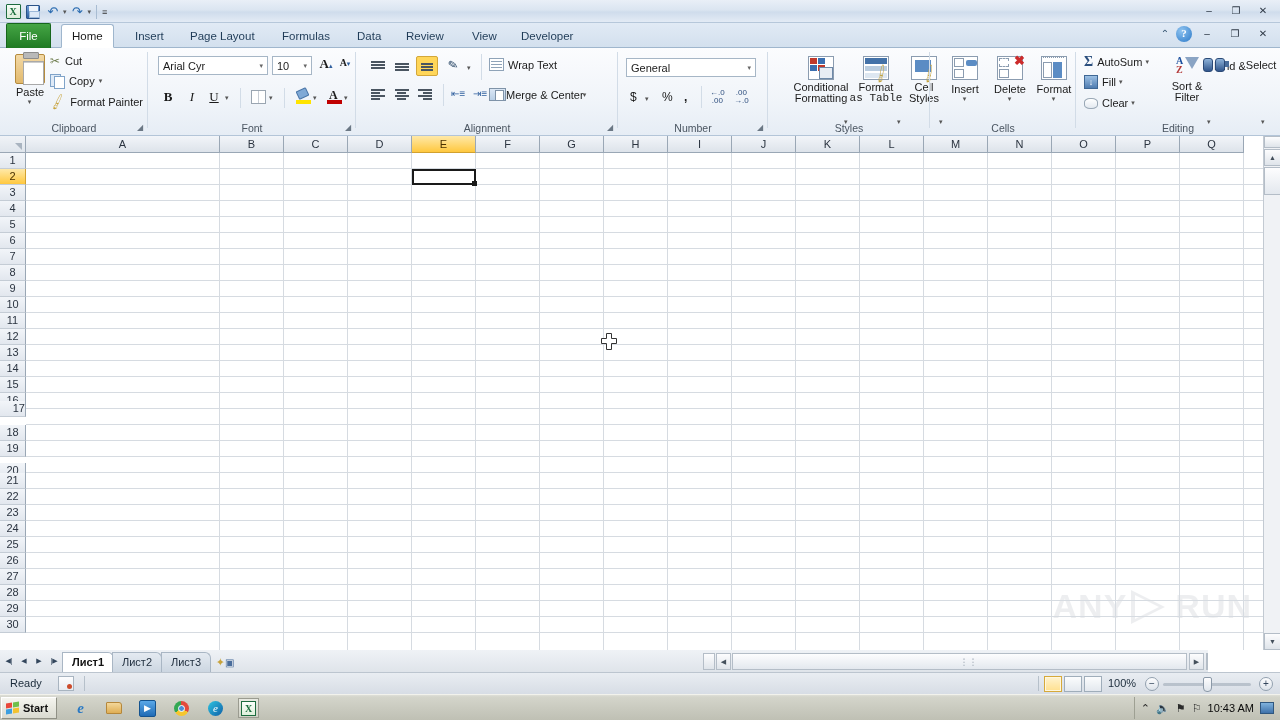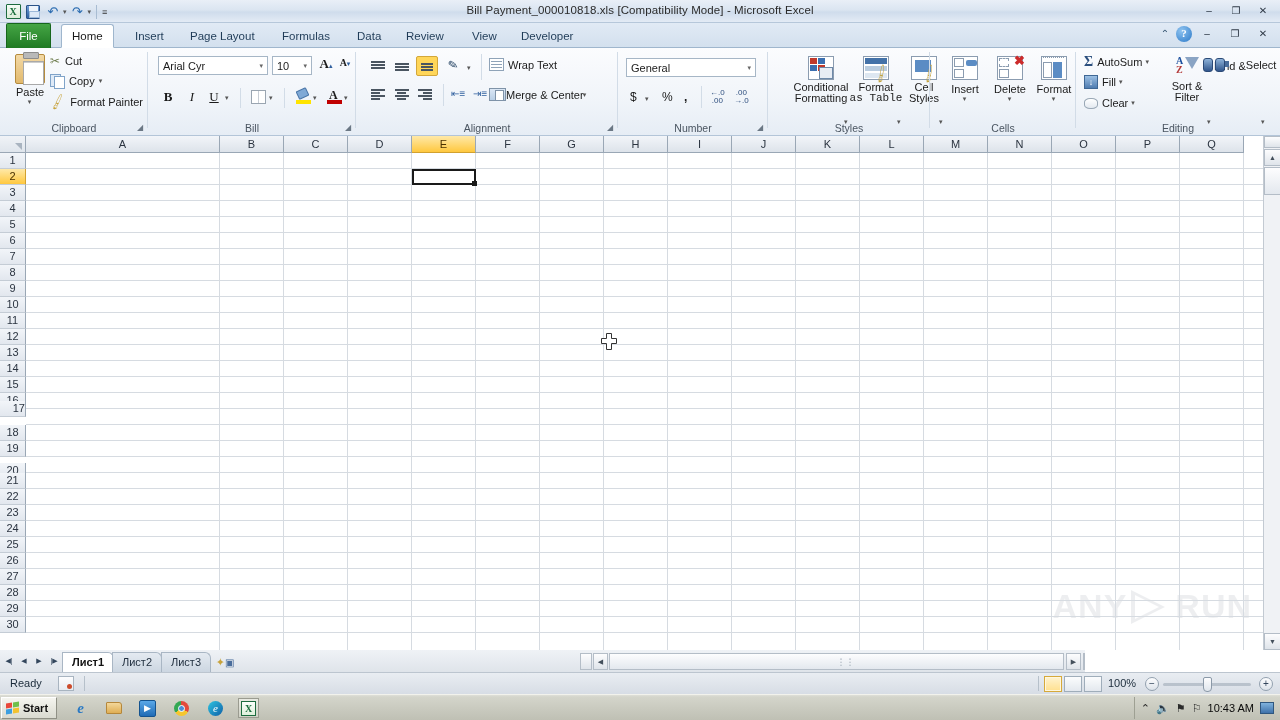--- a/index.html
+++ b/index.html
@@ -204,21 +204,21 @@
   .wm-play { width:40px; height:34px; position:relative; }
   .wm-play:before{content:"";position:absolute;left:0;top:0;width:0;height:0;border-top:17px solid transparent;border-bottom:17px solid transparent;border-left:34px solid #5a6775;}
   .wm-play:after{content:"";position:absolute;left:4px;top:5px;width:0;height:0;border-top:12px solid transparent;border-bottom:12px solid transparent;border-left:24px solid #fff;}
 
   
   .vscroll { position:absolute; right:0; top:0; width:17px; bottom:0; background:#f0f2f5; border-left:1px solid #c3cad2; }
   .sb-btn { position:absolute; width:17px; height:17px; background:linear-gradient(to bottom,#fdfdfe,#dfe4ea); border:1px solid #b4bdc7; display:flex; align-items:center; justify-content:center; font-size:7px; color:#44505c; }
   .sb-thumb { position:absolute; background:linear-gradient(to bottom,#fdfdfe,#e3e8ee); border:1px solid #b4bdc7; }
 
   
-  .tabbar { position:absolute; left:0; top:650px; width:1085px; height:22px; background:linear-gradient(to bottom,#eff2f6,#dfe4ea); }
+  .tabbar { position:absolute; left:0; top:650px; width:1208px; height:22px; background:linear-gradient(to bottom,#eff2f6,#dfe4ea); }
   .navbtns { position:absolute; left:2px; top:3px; display:flex; gap:1px; }
   .navbtn { width:14px; height:15px; display:flex; align-items:center; justify-content:center; font-size:7px; color:#33465c; }
   .stab {
     position:absolute; top:2px; height:20px; padding:0 9px; line-height:19px;
     font-size:11px; color:#1f2d3d; background:linear-gradient(to bottom,#e4eaf1,#ccd6e1);
     border:1px solid #a9b6c4; border-bottom:none; border-radius:0 6px 0 0;
   }
   .stab.active { background:#fff; font-weight:bold; color:#111; border-color:#a9b6c4; }
   .hscroll { position:absolute; right:0; top:3px; height:17px; width:505px; }
 
@@ -276,21 +276,20 @@
           <span class="undo-arrow">↶</span>
         </div>
       <span class="tiny-caret">▾</span>
       <div class="qat-ico">
           <span class="redo-arrow">↷</span>
         </div>
       <span class="tiny-caret">▾</span>
       <div class="qat-sep"></div>
       <span class="qat-more">≡</span>
     </div>
-    <div class="title-text">Bill Payment_000010818.xls  [Compatibility Mode]  -  Microsoft Excel</div>
     <div class="win-btns">
       <div class="win-btn">–</div>
       <div class="win-btn">❐</div>
       <div class="win-btn close">✕</div>
     </div>
   </div>
 
   <div class="tabrow">
     <div class="tab file">File</div>
     <div class="tab active" style="left:61px;">Home</div>
@@ -375,21 +374,21 @@
           </span>
       </div>
       <span class="tiny-caret" style="position:absolute; left:166px; top:46px;">▾</span>
       <div class="btn" style="left:179px; top:41px;">
         <span class="fontcolor-ico">
             <span class="a">A</span>
             <span class="bar"></span>
           </span>
       </div>
       <span class="tiny-caret" style="position:absolute; left:197px; top:46px;">▾</span>
-      <div class="group-label">Bill</div>
+      <div class="group-label">Font</div>
       <div class="dlg-launch"></div>
       <div class="group-div" style="right:0;"></div>
     </div>
 
     <div class="group" style="left:356px; width:262px;">
       <div class="btn" style="left:14px; top:12px;">
         <span class="align-ico">
           <i style="top:1px;width:14px;"></i>
             <i style="top:4px;width:14px;"></i>
             <i style="top:7px;width:14px;"></i>

